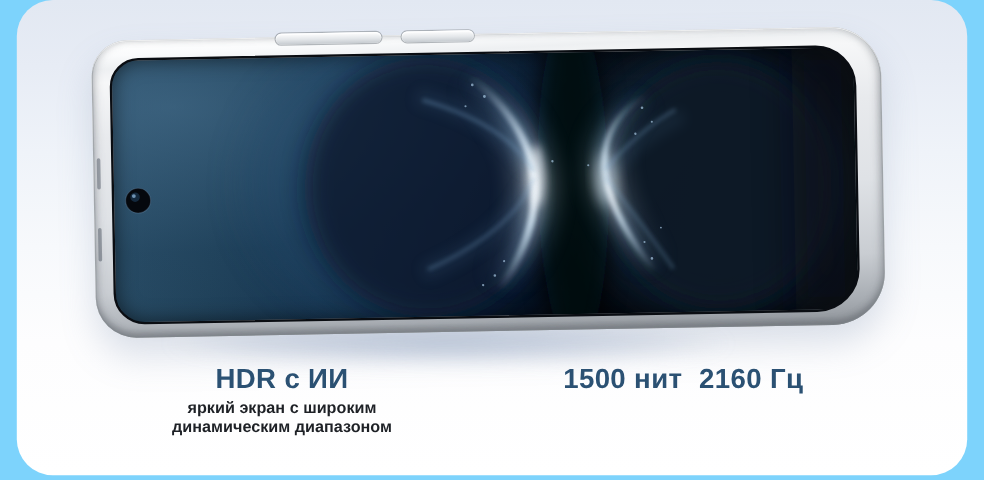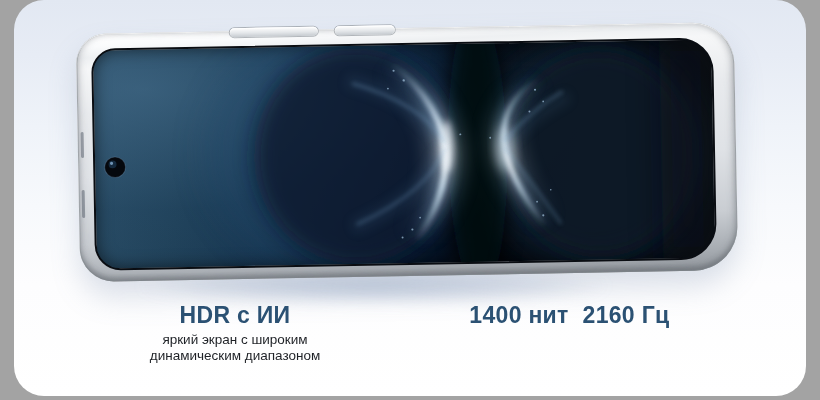--- a/index.html
+++ b/index.html
@@ -1,19 +1,19 @@
 <!DOCTYPE html>
 <html><head>
 <meta charset="utf-8">
 <style>
   html,body{margin:0;padding:0;background:#ffffff;}
   .stage{
     position:relative;width:820px;height:400px;overflow:hidden;
     font-family:"Liberation Sans","DejaVu Sans",sans-serif;
-    background:#a3a3a3;
+    background:#7dd3fc;
   }
   
   .card-bg{
     position:absolute;left:14px;top:0px;width:792px;height:396px;
     border-radius:30px;
     background:linear-gradient(180deg,#e2e8f2 0%,#e7ecf5 14%,#eff3f9 32%,#f7f9fc 52%,#fdfdfe 72%,#ffffff 100%);
   }
   
   .phone-shadow{
     position:absolute;left:70px;top:260px;width:660px;height:58px;
@@ -58,21 +58,21 @@
       linear-gradient(98deg,#2a4d66 0%,#204159 16%,#173550 30%,#0c2239 44%,#061325 56%,#04080f 66%,#060b13 82%,#081019 100%);
     box-shadow:inset 0 0 16px rgba(0,0,0,0.55);
   }
   .screen svg{position:absolute;left:0;top:0;width:100%;height:100%;}
   
   .feature{position:absolute;text-align:center;}
   .feature-title{
     font-size:23px;font-weight:700;color:#2b5173;line-height:25px;letter-spacing:0.3px;
   }
   .feature-desc{
-    margin-top:4px;font-size:13.5px;color:#1e2126;line-height:15.5px;
+    margin-top:4px;font-size:13.5px;color:#1e2126;line-height:15.5px;font-weight:bold;
   }
   .f1{left:135px;top:303px;width:200px;}
   .f2{left:307px;top:303px;width:170px;}
   .f3{left:459px;top:303px;width:120px;}
   .f4{left:550px;top:303px;width:152px;}
 </style>
 </head>
 <body>
 
 <div class="stage">
@@ -170,18 +170,18 @@
         </g>
       </svg>
     </div>
   </div>
 
   <div class="feature f1">
     <div class="feature-title">HDR с ИИ</div>
     <div class="feature-desc">яркий экран с широким динамическим диапазоном</div>
   </div>
   <div class="feature f3">
-    <div class="feature-title">1400 нит</div>
+    <div class="feature-title">1500 нит</div>
   </div>
   <div class="feature f4">
     <div class="feature-title">2160 Гц</div>
   </div>
 </div>
 
 </body></html>

